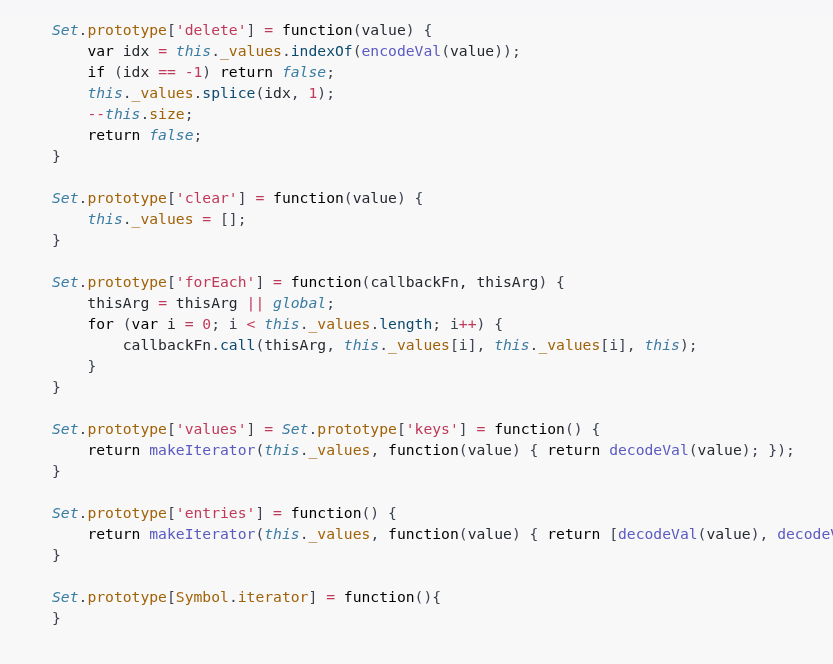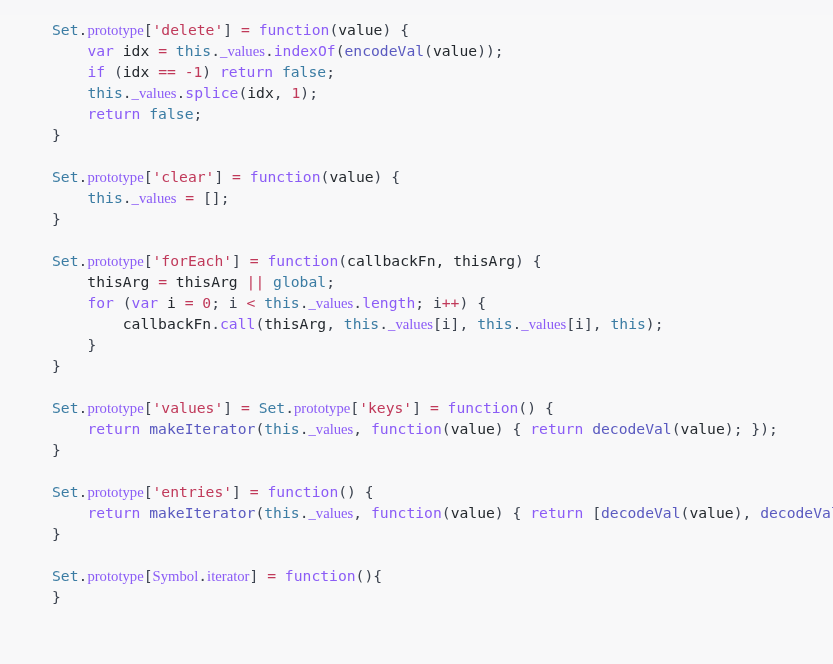--- a/index.html
+++ b/index.html
@@ -29,37 +29,38 @@
     color: #24292e;
     -webkit-font-smoothing: antialiased;
   }
   .ln {
     display: block;
     height: 21px;
     white-space: pre;
   }
   
   .t-plain   { color: #24292e; }
-  .t-cls     { color: #3b7ca3; }   
-  .t-prop    { color: #8b5cf6; font-family: Liberation Serif, serif; }   
-  .t-kw      { color: #8b5cf6; }   
+  .t-cls     { color: #3b7ca3; font-style: italic; }   
+  .t-prop    { color: #a16207; }   
+  .t-kw      { color: #000000; }   
   .t-str     { color: #c0395a; }   
   .t-num     { color: #c0395a; }   
   .t-op      { color: #c0395a; }   
   .t-fn      { color: #5a5ac0; }   
-  .t-meth    { color: #8b5cf6; }   
+  .t-meth    { color: #0c4a6e; }   
   .t-punc    { color: #3d4450; }   
 </style>
 </head>
 <body>
 
 <pre id="code-block"><span class="ln"><span class="t-cls">Set</span><span class="t-punc">.</span><span class="t-prop">prototype</span><span class="t-punc">[</span><span class="t-str">'delete'</span><span class="t-punc">]</span><span class="t-plain"> </span><span class="t-op">=</span><span class="t-plain"> </span><span class="t-kw">function</span><span class="t-punc">(</span><span class="t-plain">value</span><span class="t-punc">)</span><span class="t-plain"> </span><span class="t-punc">{</span>
 </span><span class="ln"><span class="t-plain">    </span><span class="t-kw">var</span><span class="t-plain"> idx </span><span class="t-op">=</span><span class="t-plain"> </span><span class="t-cls">this</span><span class="t-punc">.</span><span class="t-prop">_values</span><span class="t-punc">.</span><span class="t-meth">indexOf</span><span class="t-punc">(</span><span class="t-fn">encodeVal</span><span class="t-punc">(</span><span class="t-plain">value</span><span class="t-punc">))</span><span class="t-punc">;</span>
 </span><span class="ln"><span class="t-plain">    </span><span class="t-kw">if</span><span class="t-plain"> </span><span class="t-punc">(</span><span class="t-plain">idx </span><span class="t-op">==</span><span class="t-plain"> </span><span class="t-num">-1</span><span class="t-punc">)</span><span class="t-plain"> </span><span class="t-kw">return</span><span class="t-plain"> </span><span class="t-cls">false</span><span class="t-punc">;</span>
 </span><span class="ln"><span class="t-plain">    </span><span class="t-cls">this</span><span class="t-punc">.</span><span class="t-prop">_values</span><span class="t-punc">.</span><span class="t-meth">splice</span><span class="t-punc">(</span><span class="t-plain">idx</span><span class="t-punc">, </span><span class="t-num">1</span><span class="t-punc">)</span><span class="t-punc">;</span>
+</span><span class="ln"><span class="t-plain">    </span><span class="t-op">--</span><span class="t-cls">this</span><span class="t-punc">.</span><span class="t-prop">size</span><span class="t-punc">;</span>
 </span><span class="ln"><span class="t-plain">    </span><span class="t-kw">return</span><span class="t-plain"> </span><span class="t-cls">false</span><span class="t-punc">;</span>
 </span><span class="ln"><span class="t-punc">}</span>
 </span><span class="ln">
 </span><span class="ln"><span class="t-cls">Set</span><span class="t-punc">.</span><span class="t-prop">prototype</span><span class="t-punc">[</span><span class="t-str">'clear'</span><span class="t-punc">]</span><span class="t-plain"> </span><span class="t-op">=</span><span class="t-plain"> </span><span class="t-kw">function</span><span class="t-punc">(</span><span class="t-plain">value</span><span class="t-punc">)</span><span class="t-plain"> </span><span class="t-punc">{</span>
 </span><span class="ln"><span class="t-plain">    </span><span class="t-cls">this</span><span class="t-punc">.</span><span class="t-prop">_values</span><span class="t-plain"> </span><span class="t-op">=</span><span class="t-plain"> </span><span class="t-punc">[]</span><span class="t-punc">;</span>
 </span><span class="ln"><span class="t-punc">}</span>
 </span><span class="ln">
 </span><span class="ln"><span class="t-cls">Set</span><span class="t-punc">.</span><span class="t-prop">prototype</span><span class="t-punc">[</span><span class="t-str">'forEach'</span><span class="t-punc">]</span><span class="t-plain"> </span><span class="t-op">=</span><span class="t-plain"> </span><span class="t-kw">function</span><span class="t-punc">(</span><span class="t-plain">callbackFn, thisArg</span><span class="t-punc">)</span><span class="t-plain"> </span><span class="t-punc">{</span>
 </span><span class="ln"><span class="t-plain">    thisArg </span><span class="t-op">=</span><span class="t-plain"> thisArg </span><span class="t-op">||</span><span class="t-plain"> </span><span class="t-cls">global</span><span class="t-punc">;</span>
 </span><span class="ln"><span class="t-plain">    </span><span class="t-kw">for</span><span class="t-punc"> </span><span class="t-punc">(</span><span class="t-kw">var</span><span class="t-plain"> i </span><span class="t-op">=</span><span class="t-plain"> </span><span class="t-num">0</span><span class="t-punc">; i </span><span class="t-op">&lt;</span><span class="t-plain"> </span><span class="t-cls">this</span><span class="t-punc">.</span><span class="t-prop">_values</span><span class="t-punc">.</span><span class="t-meth">length</span><span class="t-punc">; i</span><span class="t-op">++</span><span class="t-punc">)</span><span class="t-plain"> </span><span class="t-punc">{</span>

